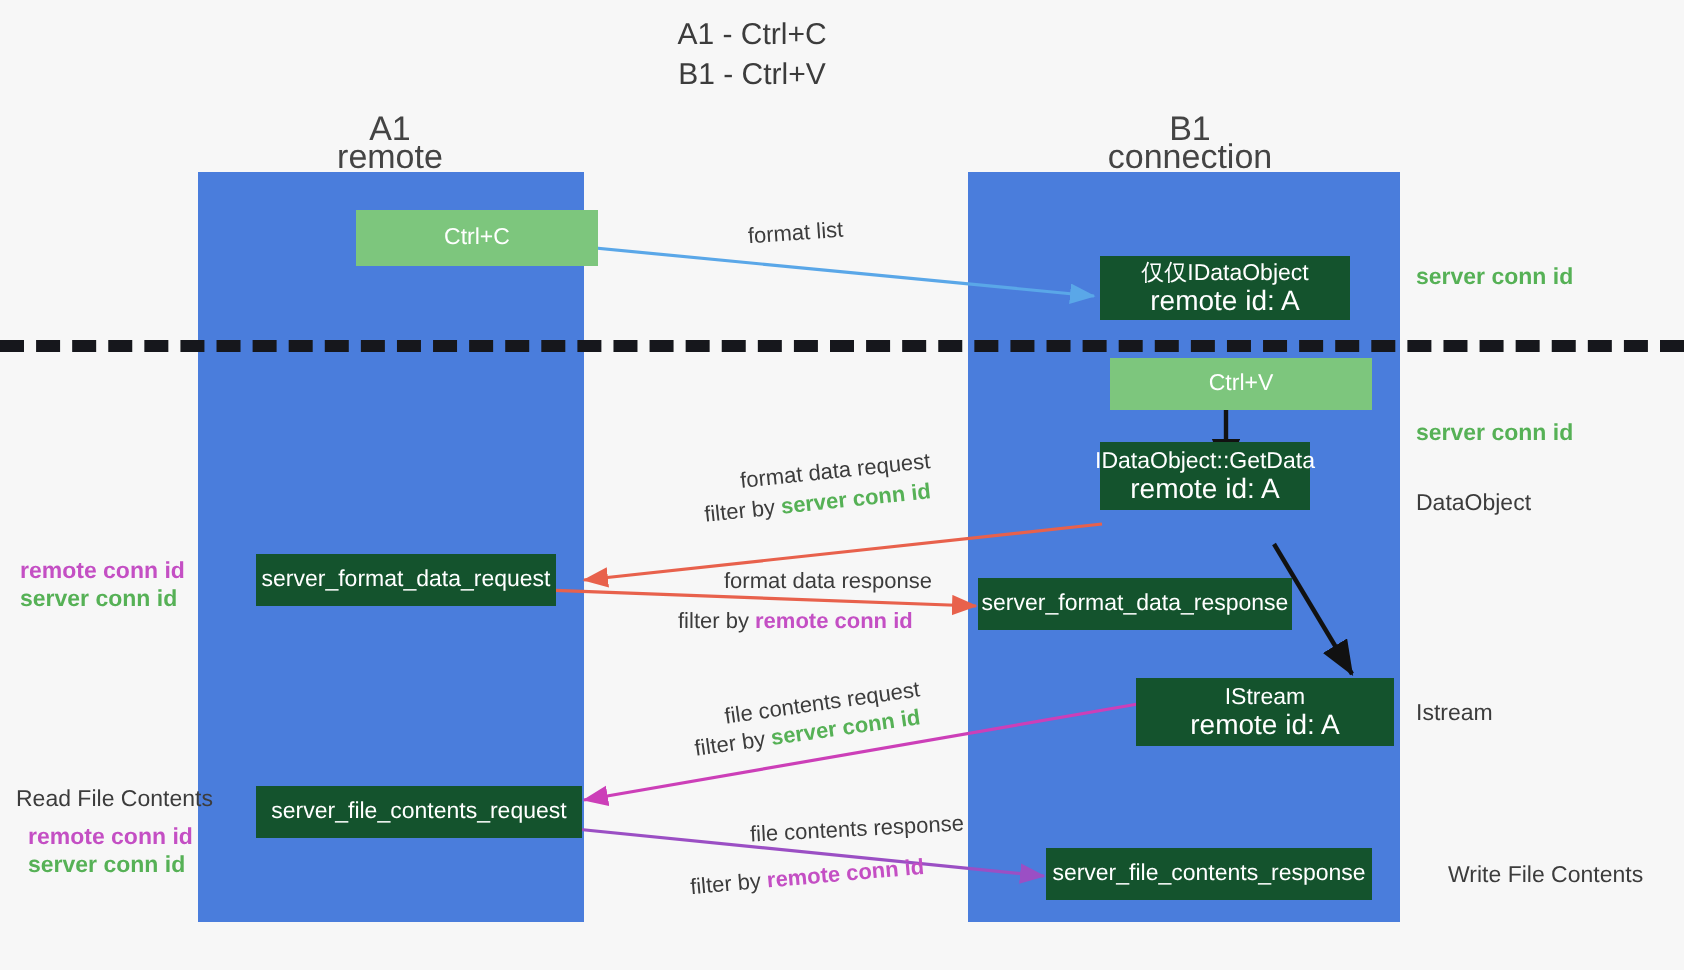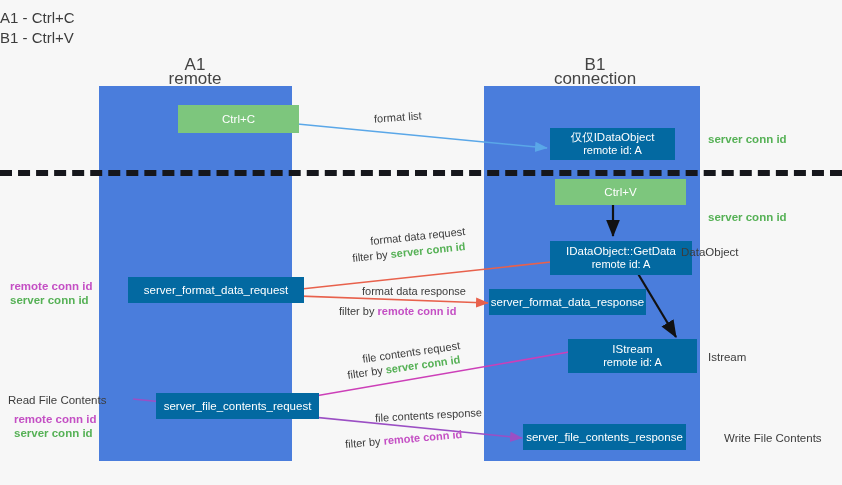--- a/index.html
+++ b/index.html
@@ -6,42 +6,42 @@
   body{
     width:842px;height:485px;
     background:#f7f7f7;
     font-family:"Liberation Sans","DejaVu Sans",sans-serif;
     position:relative;overflow:hidden;
   }
   #stage{position:absolute;left:0;top:0;width:842px;height:485px;}
 
   
   .title{
-    position:absolute;left:0;top:8px;width:752px;
+    position:absolute;left:0;top:8px;width:752px;text-align:center;
     font-size:15px;color:#3c3c3c;line-height:20px;
   }
 
   
   .colhead{
     position:absolute;text-align:center;font-size:17px;color:#444;
     line-height:14px;width:160px;
   }
 
   
   .lane{position:absolute;background:#4a7ddc;}
 
   
   .box{
     position:absolute;display:flex;align-items:center;justify-content:center;
     flex-direction:column;color:#ffffff;font-size:11.5px;line-height:13px;
     text-align:center;box-sizing:border-box;
   }
   .box.green{background:#7dc67d;}
-  .box.orange{background:#0369a1;}
-  .box .l2{font-size:11px;}
+  .box.orange{background:#14532d;}
+  .box .l2{font-size:14px;}
 
   
   .sidelabel{position:absolute;font-size:11.5px;line-height:14px;color:#3c3c3c;}
   .green-t{color:#56b156;font-weight:bold;}
   .purple-t{color:#c44fc4;font-weight:bold;}
   .plain-t{color:#3c3c3c;}
 
   
   .elabel{
     position:absolute;font-size:11px;color:#3c3c3c;white-space:nowrap;
@@ -118,39 +118,39 @@
 
   <div class="box orange" style="left:550px;top:128px;width:125px;height:32px;">
     <div>仅仅IDataObject</div>
     <div class="l2">remote id: A</div>
   </div>
 
   <div class="box green" style="left:555px;top:179px;width:131px;height:26px;">
     <div>Ctrl+V</div>
   </div>
 
-  <div class="box orange" style="left:550px;top:241px;width:142px;height:34px;">
+  <div class="box orange" style="left:550px;top:221px;width:105px;height:34px;">
     <div>IDataObject::GetData</div>
     <div class="l2">remote id: A</div>
   </div>
 
   <div class="box orange" style="left:568px;top:339px;width:129px;height:34px;">
     <div>IStream</div>
     <div class="l2">remote id: A</div>
   </div>
 
-  <div class="box orange" style="left:128px;top:277px;width:176px;height:26px;">
+  <div class="box orange" style="left:128px;top:277px;width:150px;height:26px;">
     <div>server_format_data_request</div>
   </div>
 
   <div class="box orange" style="left:489px;top:289px;width:157px;height:26px;text-align:right;">
     <div>server_format_data_response</div>
   </div>
 
-  <div class="box orange" style="left:128px;top:393px;width:163px;height:26px;margin-left:28px;">
+  <div class="box orange" style="left:128px;top:393px;width:163px;height:26px;">
     <div>server_file_contents_request</div>
   </div>
 
   <div class="box orange" style="left:523px;top:424px;width:163px;height:26px;">
     <div>server_file_contents_response</div>
   </div>
 
   <div class="elabel" style="left:374px;top:110px;transform:rotate(-4deg);">format list</div>
 
   <div class="elabel" style="left:370px;top:229px;transform:rotate(-6deg);">format data request</div>
@@ -168,21 +168,21 @@
     <span>filter by </span><span class="green-t">server conn id</span>
   </div>
 
   <div class="elabel" style="left:375px;top:408px;transform:rotate(-3deg);">file contents response</div>
   <div class="elabel" style="left:345px;top:432px;transform:rotate(-5deg);">
     <span>filter by </span><span class="purple-t">remote conn id</span>
   </div>
 
   <div class="sidelabel green-t" style="left:708px;top:132px;">server conn id</div>
   <div class="sidelabel green-t" style="left:708px;top:210px;">server conn id</div>
-  <div class="sidelabel plain-t" style="left:681px;top:245px;">DataObject</div>
+  <div class="sidelabel plain-t" style="left:708px;top:245px;">DataObject</div>
   <div class="sidelabel plain-t" style="left:708px;top:350px;">Istream</div>
   <div class="sidelabel plain-t" style="left:724px;top:431px;">Write File Contents</div>
 
   <div class="sidelabel purple-t" style="left:10px;top:279px;">remote conn id</div>
   <div class="sidelabel green-t" style="left:10px;top:293px;">server conn id</div>
 
   <div class="sidelabel plain-t" style="left:8px;top:393px;">Read File Contents</div>
   <div class="sidelabel purple-t" style="left:14px;top:412px;">remote conn id</div>
   <div class="sidelabel green-t" style="left:14px;top:426px;">server conn id</div>
 

